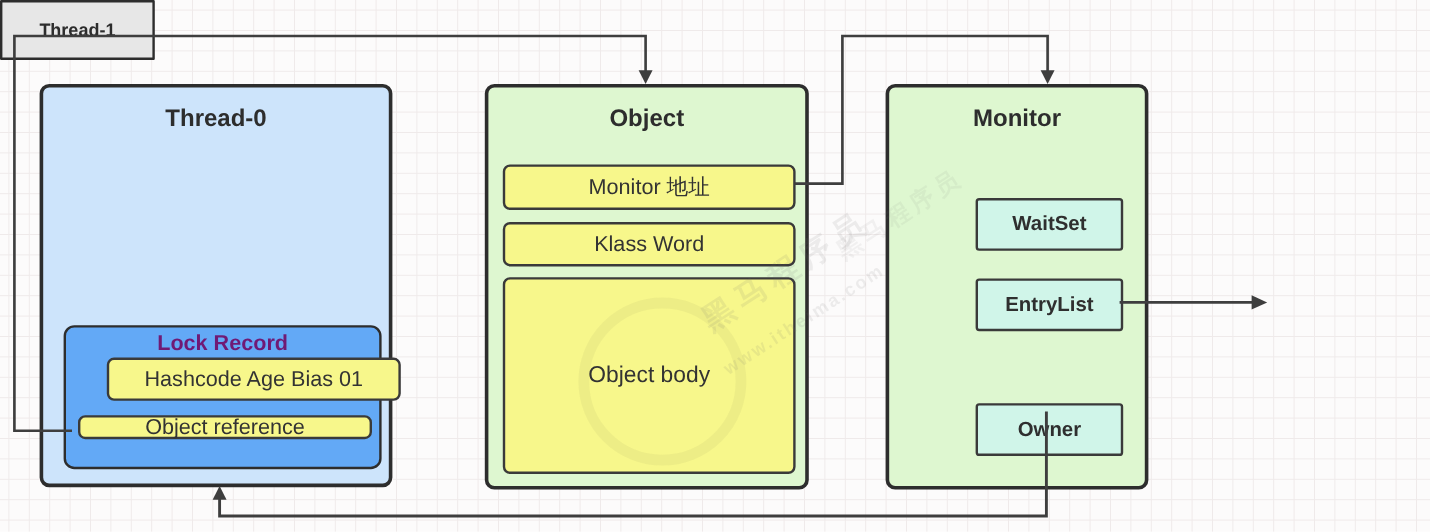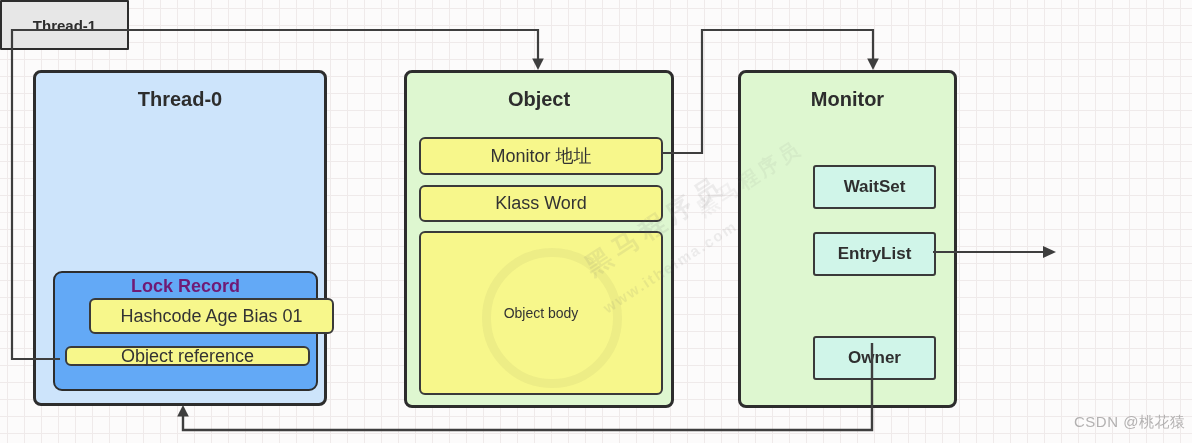--- a/index.html
+++ b/index.html
@@ -29,21 +29,21 @@
     background:var(--lockrecord-fill,#63a9f6); border:2px solid #2d2d2d; border-radius:9px; box-sizing:border-box;}
   .lr-title{position:absolute; top:3px; left:0; width:100%; text-align:center;
     font-weight:bold; font-size:18px; color:#701a75;}
   .yrow{position:absolute; background:var(--yellow-fill,#f7f78b); border:2px solid #3a3a3a; border-radius:6px;
     display:flex; align-items:center; justify-content:center;
     font-weight:normal; font-size:18px; color:#333; box-sizing:border-box;}
   #lr-row1{left:10px; top:25px; width:245px; height:36px;margin-left:24px;}
   #lr-row2{left:10px; top:73px; width:245px; height:20px;}
   #obj-row1{left:12px; top:64px; width:244px; height:38px;}
   #obj-row2{left:12px; top:112px; width:244px; height:37px;}
-  #obj-row3{left:12px; top:158px; width:244px; height:164px; font-size:14px;}
+  #obj-row3{left:12px; top:158px; width:244px; height:164px; font-size:19px;}
   .crow{position:absolute; background:var(--cyan-fill,#d0f5e9); border:2px solid #3a3a3a; border-radius:3px;
     width:123px; height:44px; display:flex; align-items:center; justify-content:center;
     font-weight:bold; font-size:17px; color:#2f2f2f; box-sizing:border-box;}
   #mon-row1{left:72px; top:92px;}
   #mon-row2{left:72px; top:159px;}
   #mon-row3{left:72px; top:227px;margin-top:36px;}
   #edges{position:absolute; left:0; top:0; z-index:6; pointer-events:none;}
   .wm-diag{position:absolute; z-index:4; transform:rotate(-33deg); white-space:nowrap;
     color:rgba(110,110,110,0.11); font-weight:bold; pointer-events:none;}
   #wm1{left:575px; top:208px; font-size:26px; letter-spacing:6px;}
@@ -101,15 +101,14 @@
     <g stroke="#3e3e3e" stroke-width="2.2" fill="none">
       <line x1="933" y1="252" x2="1045" y2="252"></line>
       <polygon points="1056,252 1043,246 1043,258" fill="#3e3e3e" stroke="none"></polygon>
     </g>
     <g stroke="#3e3e3e" stroke-width="2.4" fill="none">
       <polyline points="872,343 872,430 183,430 183,415"></polyline>
       <polygon points="183,405 177.2,416.5 188.8,416.5" fill="#3e3e3e" stroke="none"></polygon>
     </g>
   </svg>
 
-  <div id="csdn-wm">CSDN @桃花猿</div>
 
 </div>
 
 </body></html>

